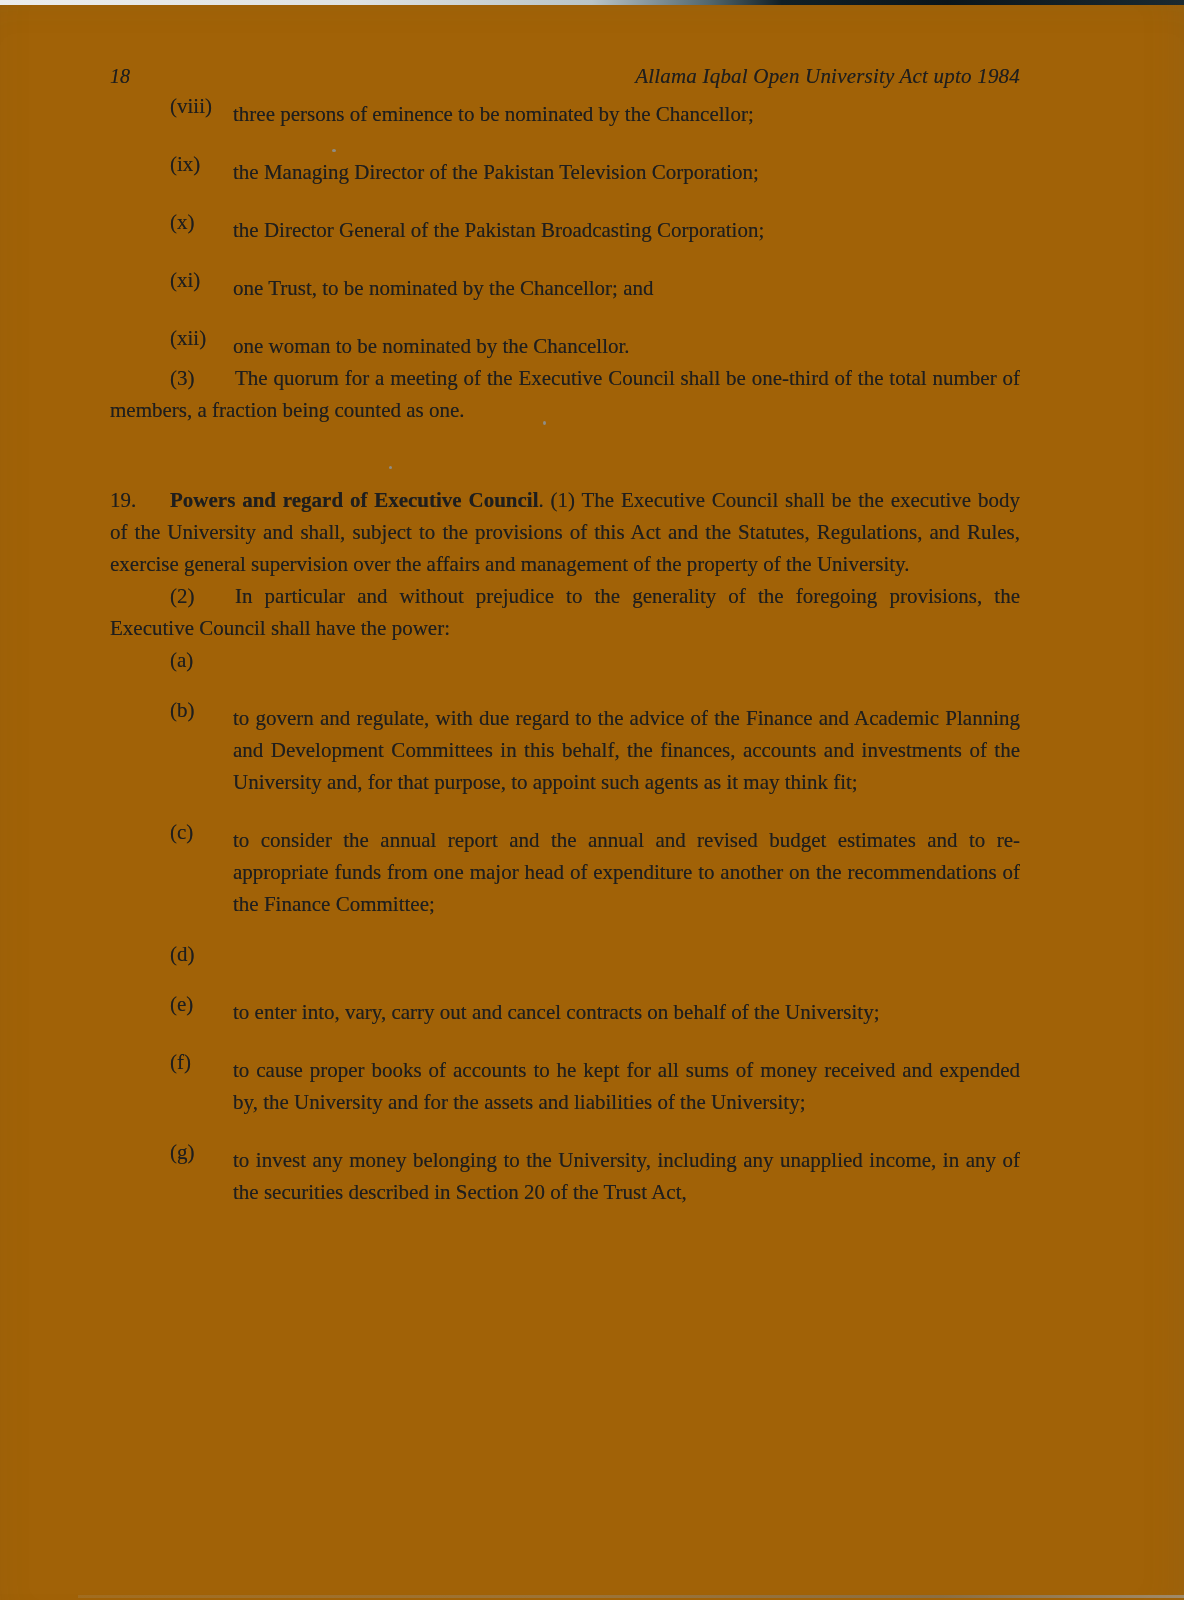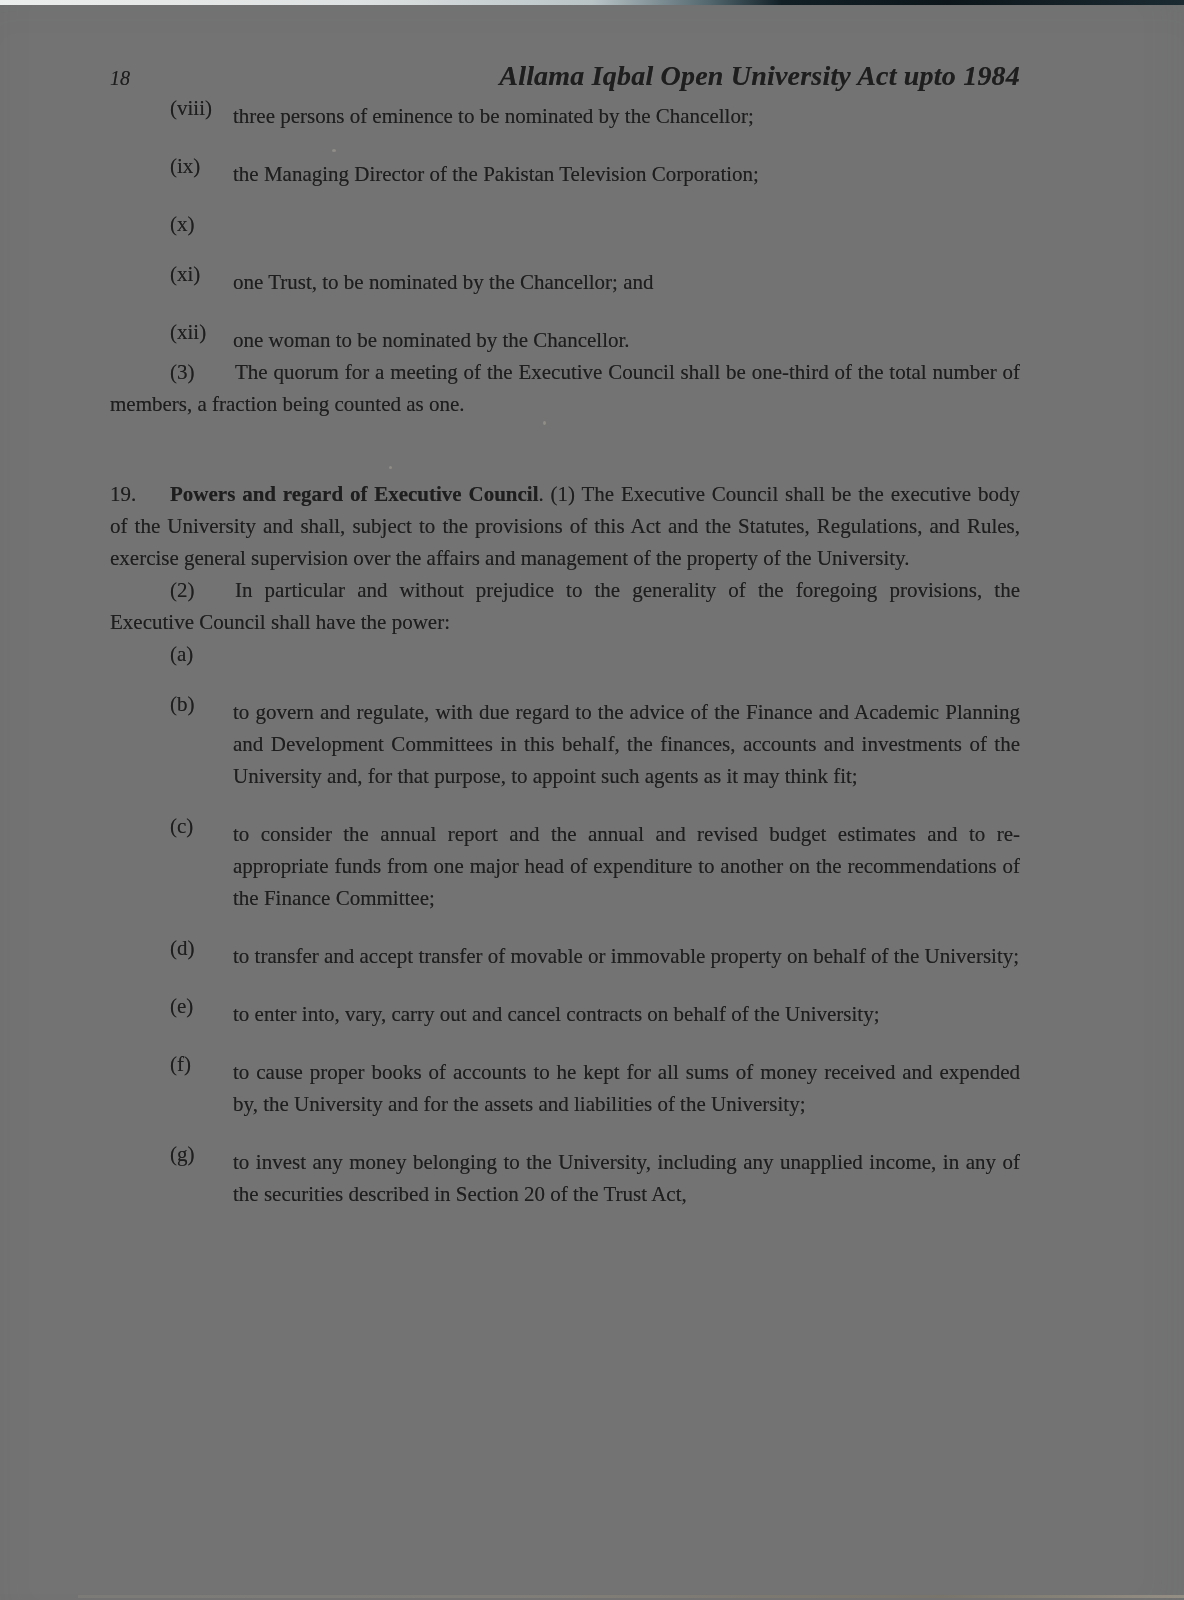--- a/index.html
+++ b/index.html
@@ -5,21 +5,21 @@
   html, body { margin: 0; padding: 0; }
   body {
     width: 1184px; height: 1600px;
     position: relative;
     background: #f6f5f1;
     font-family: "Liberation Serif", "DejaVu Serif", serif;
     overflow: hidden;
   }
   .scan-page {
     position: absolute; inset: 0;
-    background: #737373;
+    background: #a16207;
     box-shadow:
       inset -34px 0 46px -34px rgba(90,95,95,0.12),
       inset 0 34px 50px -44px rgba(90,95,95,0.10),
       inset 30px 0 40px -34px rgba(90,95,95,0.08);
   }
   .top-strip {
     position: absolute; top: 0; left: 0; right: 0; height: 5px;
     background: linear-gradient(90deg,
       #eceded 0%, #dfe2e2 30%, #b9c4c7 50%,
       #51666d 60%, #122026 66%, #0c161b 80%, #1b2a31 100%);
@@ -34,21 +34,21 @@
     position: absolute; left: 110px; top: 62px; width: 910px;
     font-size: 21px; line-height: 32px;
     color: #1e1e1e;
     text-shadow: 0 0 0.5px rgba(30,30,30,0.55);
   }
   .page-header {
     display: flex; justify-content: space-between; align-items: baseline;
     line-height: 28px;
   }
   .page-num { font-style: italic; font-size: 20px; }
-  .header-title { font-style: italic; font-weight: 700; font-size: 28px; letter-spacing: 0.2px; }
+  .header-title { font-style: italic; font-weight: 400; font-size: 21px; letter-spacing: 0.2px; }
 
   ul.doc-list { list-style: none; margin: 0; padding: 0; }
   .roman-list { margin-top: 74px; }
   .doc-list li { display: flex; margin-bottom: 18px; }
   .doc-list .lbl { flex: 0 0 63px; margin-left: 60px; }
   .doc-list .txt { flex: 1 1 auto; text-align: justify; margin-top: 8px; }
   .doc-list li:last-child { margin-bottom: 0; }
 
   p.doc-para { margin: 0; text-align: justify; text-indent: 60px; }
   .plabel { display: inline-block; width: 65px; text-indent: 0; }
@@ -88,20 +88,21 @@
       <li>
         <span class="lbl">(viii)</span>
         <span class="txt">three persons of eminence to be nominated by the Chancellor;</span>
       </li>
       <li>
         <span class="lbl">(ix)</span>
         <span class="txt">the Managing Director of the Pakistan Television Corporation;</span>
       </li>
       <li>
         <span class="lbl">(x)</span>
+        <span class="txt">the Director General of the Pakistan Broadcasting Corporation;</span>
       </li>
       <li>
         <span class="lbl">(xi)</span>
         <span class="txt">one Trust, to be nominated by the Chancellor; and</span>
       </li>
       <li>
         <span class="lbl">(xii)</span>
         <span class="txt">one woman to be nominated by the Chancellor.</span>
       </li>
     </ul>
@@ -126,21 +127,20 @@
       <li>
         <span class="lbl">(b)</span>
         <span class="txt">to govern and regulate, with due regard to the advice of the Finance and Academic Planning and Development Committees in this behalf, the finances, accounts and investments of the University and, for that purpose, to appoint such agents as it may think fit;</span>
       </li>
       <li>
         <span class="lbl">(c)</span>
         <span class="txt">to consider the annual report and the annual and revised budget estimates and to re-appropriate funds from one major head of expenditure to another on the recommendations of the Finance Committee;</span>
       </li>
       <li>
         <span class="lbl">(d)</span>
-        <span class="txt">to transfer and accept transfer of movable or immovable property on behalf of the University;</span>
       </li>
       <li>
         <span class="lbl">(e)</span>
         <span class="txt">to enter into, vary, carry out and cancel contracts on behalf of the University;</span>
       </li>
       <li>
         <span class="lbl">(f)</span>
         <span class="txt">to cause proper books of accounts to he kept for all sums of money received and expended by, the University and for the assets and liabilities of the University;</span>
       </li>
       <li>

